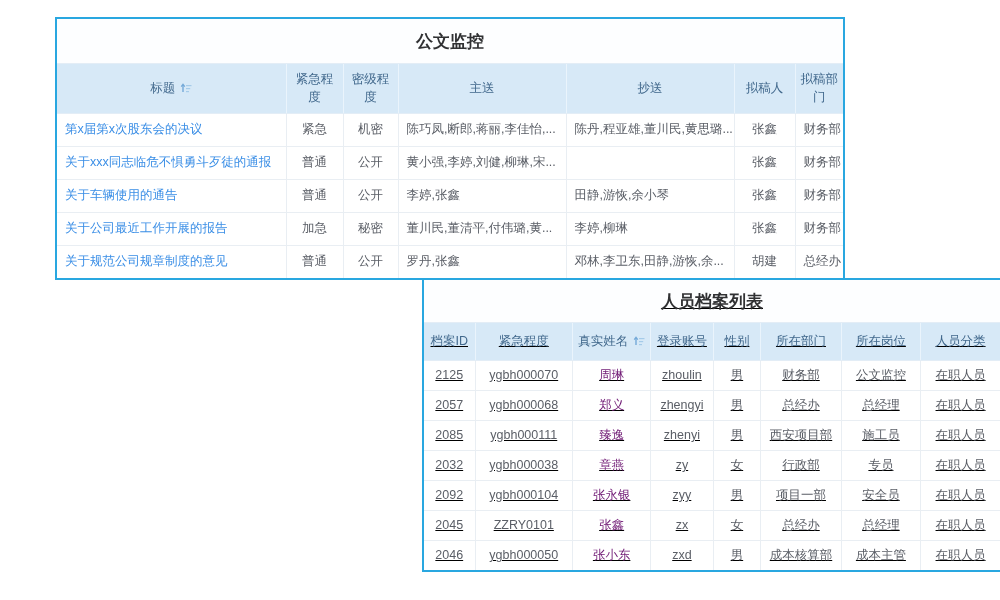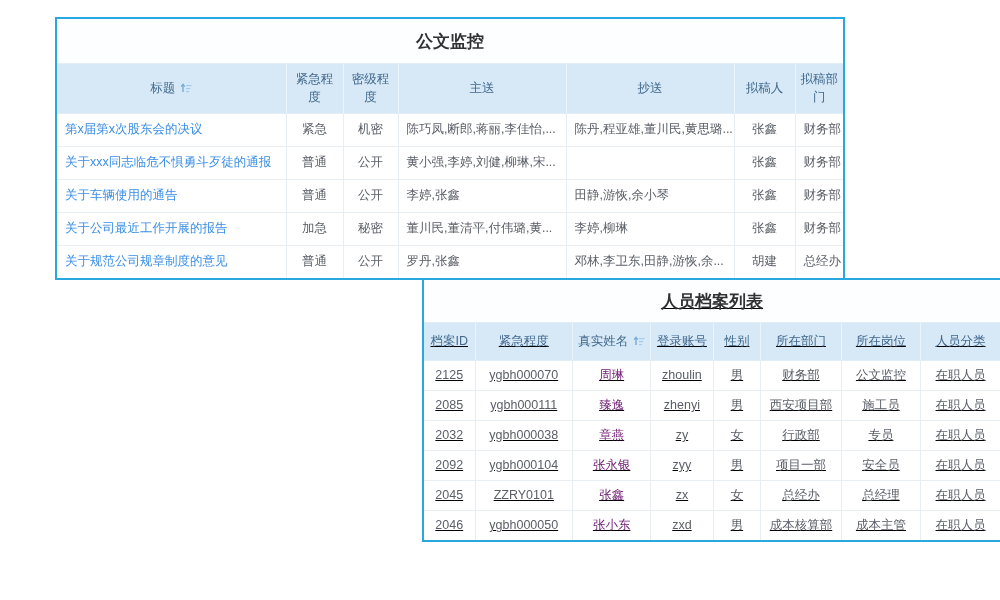--- a/index.html
+++ b/index.html
@@ -175,20 +175,30 @@
         <td>2125</td>
         <td>ygbh000070</td>
         <td><span class="name-link">周琳</span></td>
         <td>zhoulin</td>
         <td>男</td>
         <td>财务部</td>
         <td>公文监控</td>
         <td>在职人员</td>
       </tr>
       <tr>
+        <td>2057</td>
+        <td>ygbh000068</td>
+        <td><span class="name-link">郑义</span></td>
+        <td>zhengyi</td>
+        <td>男</td>
+        <td>总经办</td>
+        <td>总经理</td>
+        <td>在职人员</td>
+      </tr>
+      <tr>
         <td>2085</td>
         <td>ygbh000111</td>
         <td><span class="name-link">臻逸</span></td>
         <td>zhenyi</td>
         <td>男</td>
         <td>西安项目部</td>
         <td>施工员</td>
         <td>在职人员</td>
       </tr>
       <tr>

